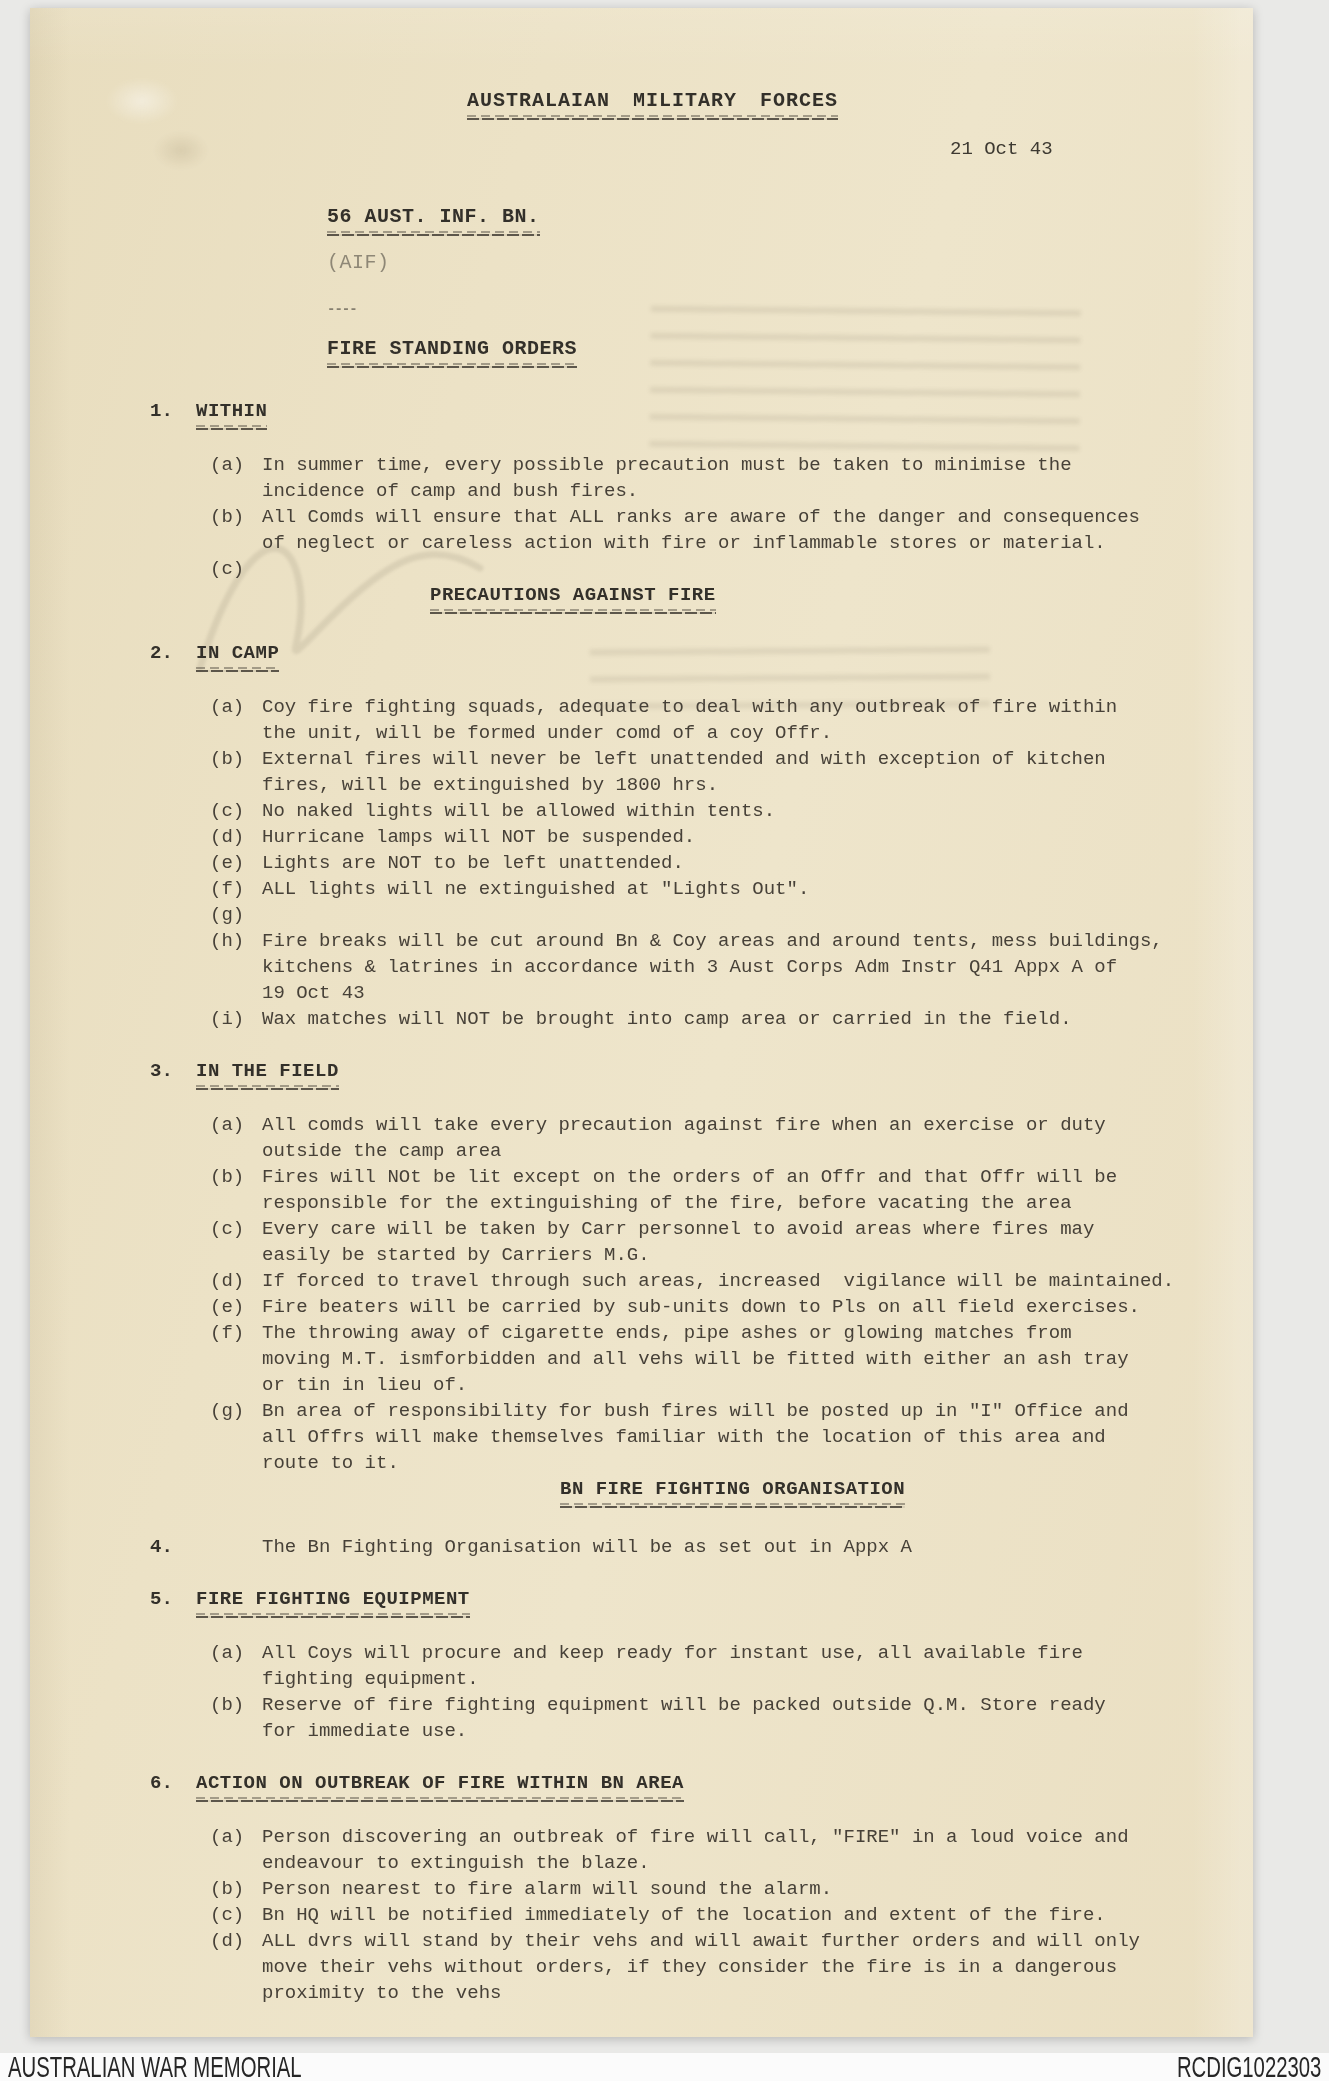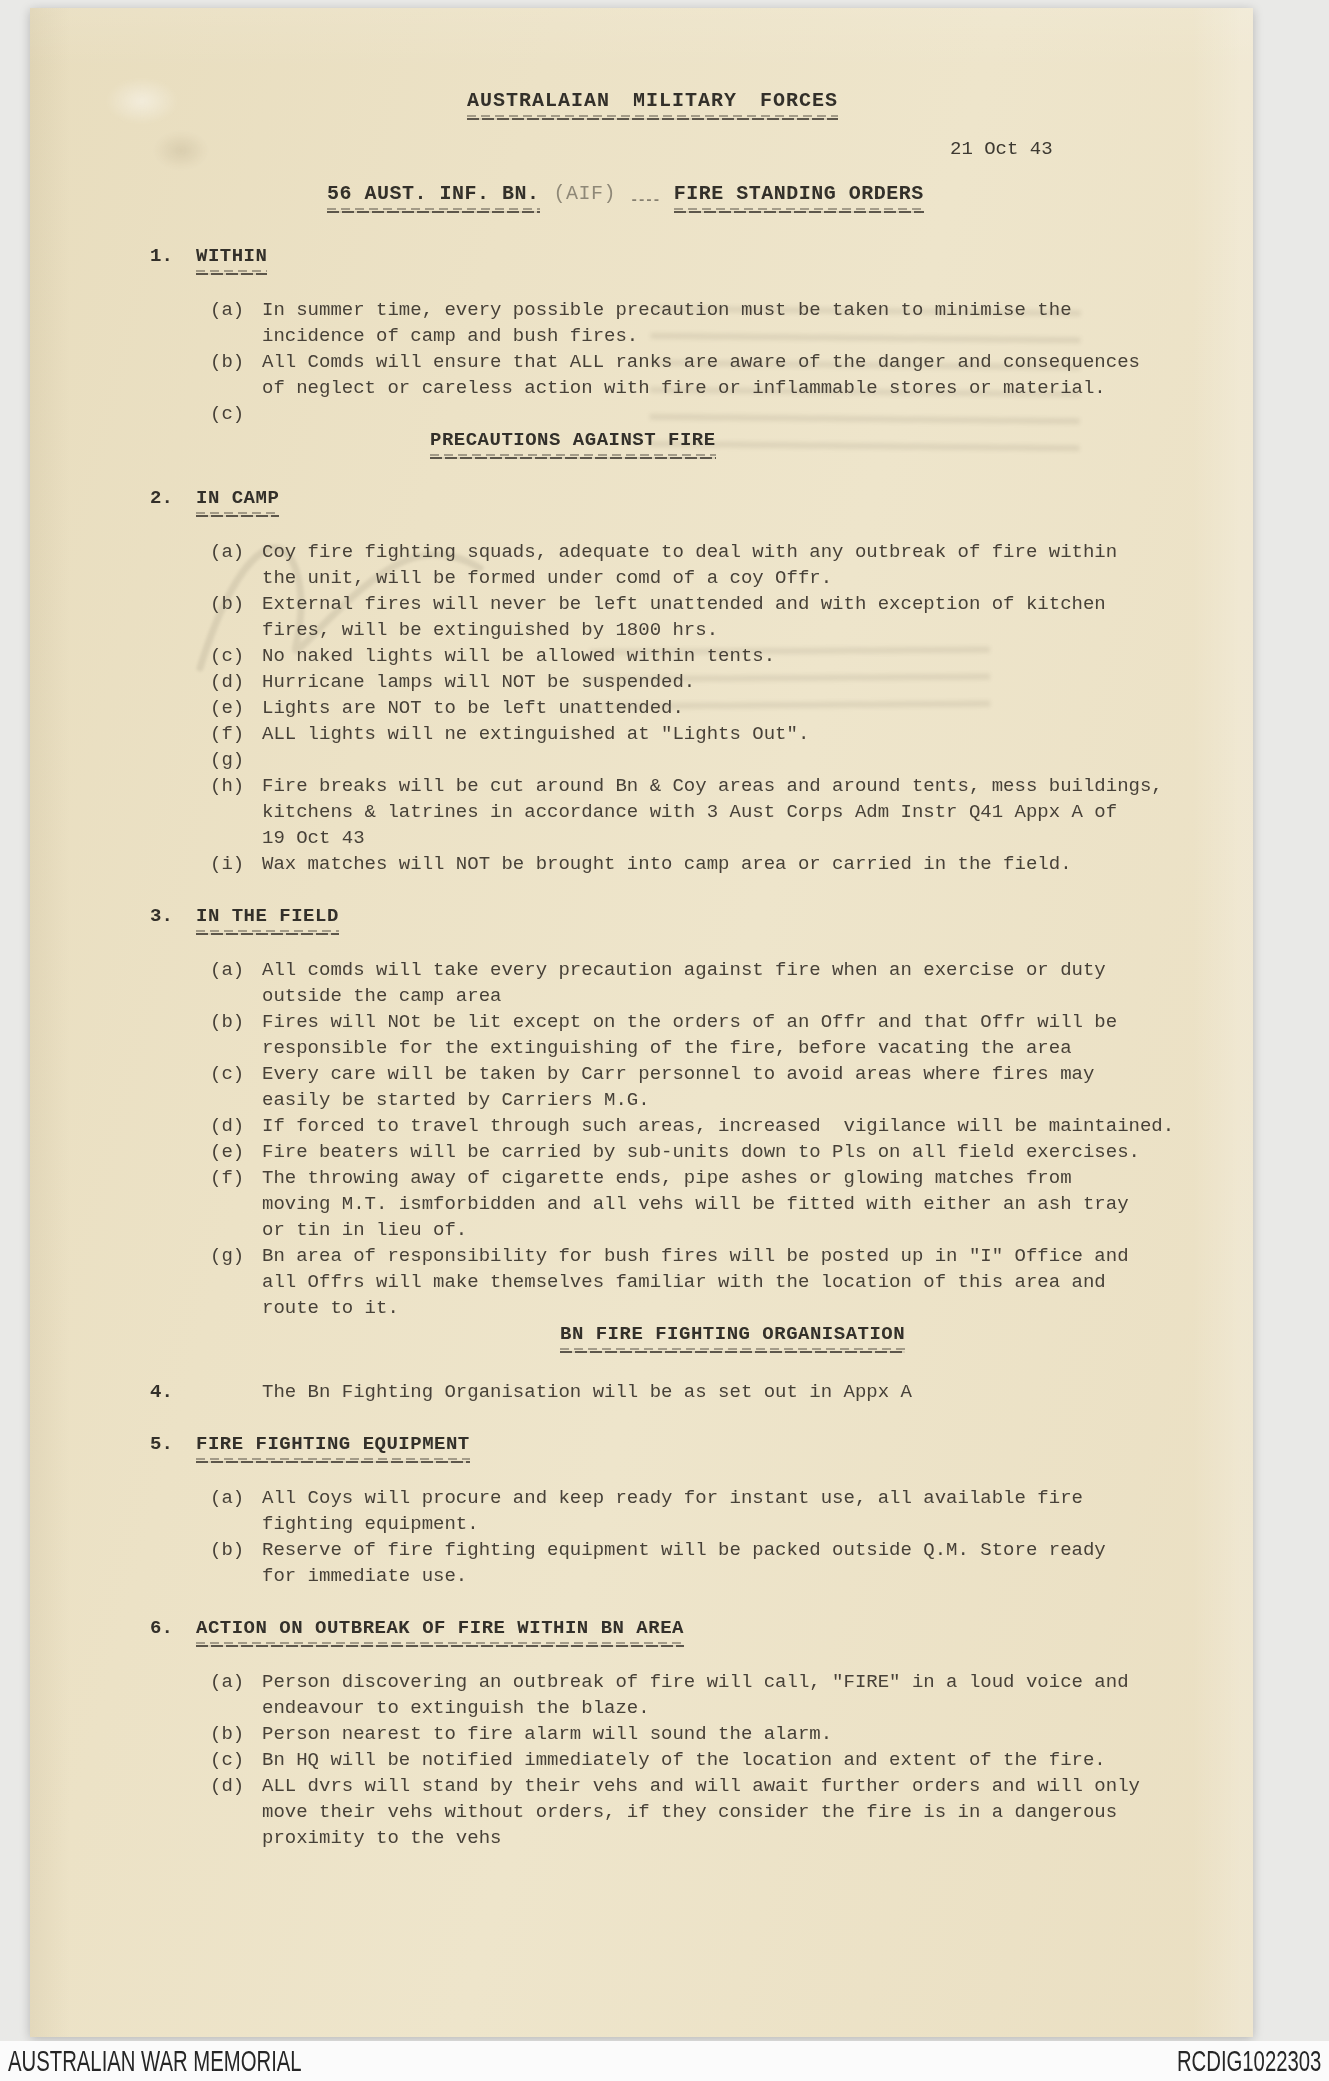--- a/index.html
+++ b/index.html
@@ -46,41 +46,41 @@
     background-repeat:no-repeat,no-repeat;
     background-position:0 calc(100% - 0px),0 calc(100% - 3px);
   }
   .doc-title{
     width:fit-content;margin-left:317px;
     font-size:20px;font-weight:bold;color:#33302a;
     letter-spacing:1px;word-spacing:10px;
   }
   .doc-date{margin-top:16px;margin-left:800px;width:fit-content;color:#3d3931;}
   .subtitle-row{
-    margin-top:19px;margin-left:177px;
+    margin-top:42px;margin-left:177px;
     display:flex;align-items:flex-start;gap:14px;
-    font-size:20px;font-weight:bold;color:#33302a;letter-spacing:.5px;
+    font-size:20px;font-weight:bold;color:#33302a;letter-spacing:.5px;flex-direction:column;
   }
   .subtitle-row .faded{opacity:.5;font-weight:normal;}
   .subtitle-row .sep{opacity:.55;font-size:14px;padding-top:6px;letter-spacing:-1px;}
   .sec-head{display:flex;margin-top:30px;font-weight:bold;color:#33302a;}
   .sec-num{min-width:46px;}
   .sec-head .uline{width:fit-content;letter-spacing:.5px;}
   .center-head{
     width:fit-content;
     font-weight:bold;color:#33302a;letter-spacing:.5px;
   }
   .items{margin-left:60px;margin-top:22px;}
   .item{display:flex;}
   .marker{min-width:52px;}
   .itext{white-space:pre-wrap;}
   .sec4-row{display:flex;margin-top:26px;}
   .sec4-row .sec-num{min-width:112px;font-weight:bold;color:#33302a;}
   .footer{
-    position:absolute;left:0;bottom:0;width:1329px;height:40px;
+    position:absolute;left:0;bottom:0;width:1329px;height:28px;
     background:#fbfbfb;
     display:flex;justify-content:space-between;align-items:center;
     padding:0 8px;box-sizing:border-box;
     font-family:"Liberation Sans","DejaVu Sans",sans-serif;
     color:#262626;
   }
   .footer .left{font-size:29px;transform:scaleX(.70);transform-origin:left center;letter-spacing:0;}
   .footer .right{font-size:29px;transform:scaleX(.70);transform-origin:right center;}
   svg.sig{position:absolute;left:150px;top:470px;opacity:.12;filter:blur(1.5px);pointer-events:none;}
 </style>

